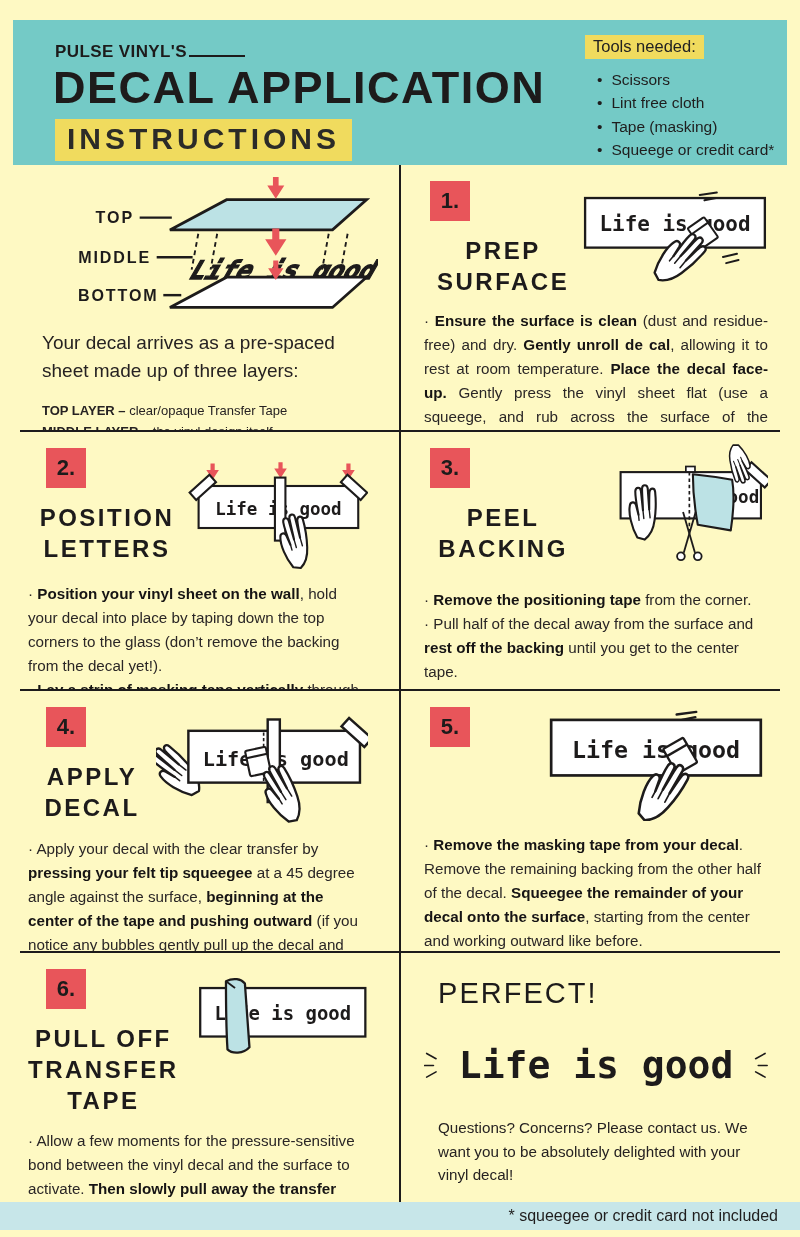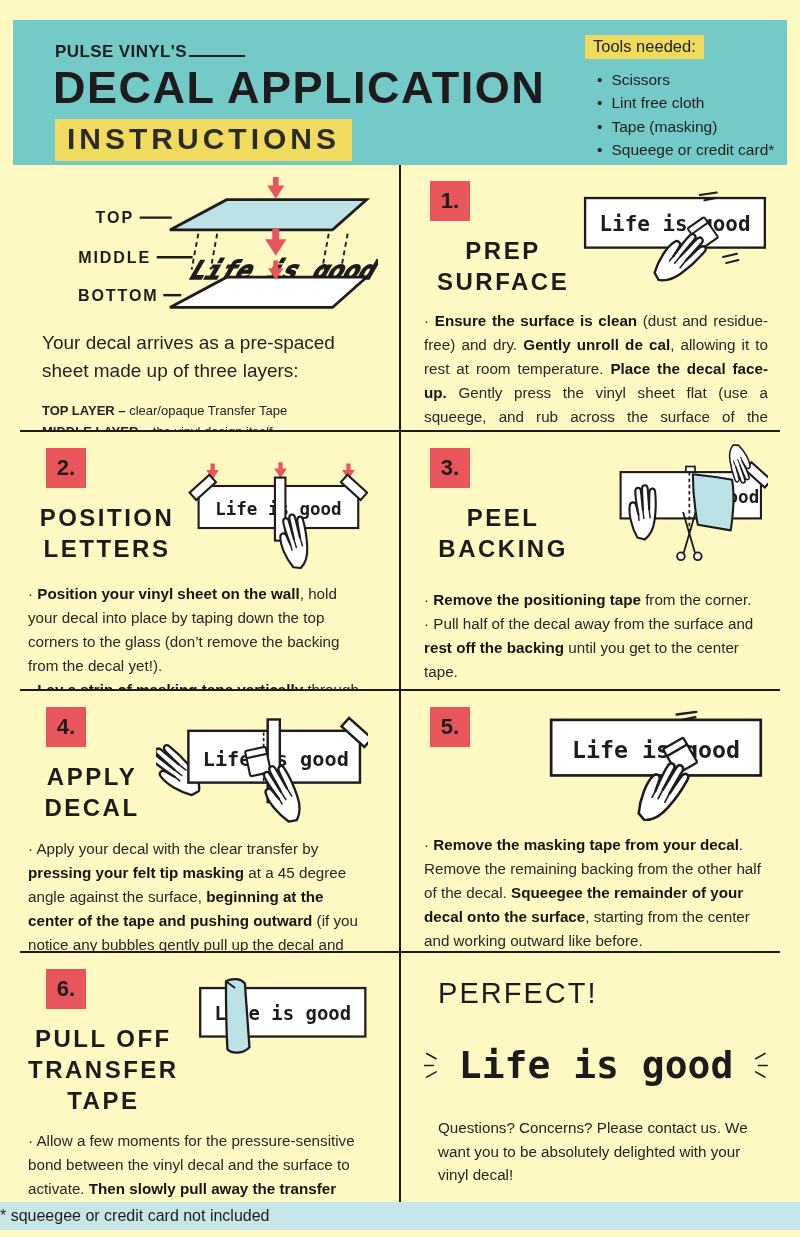--- a/index.html
+++ b/index.html
@@ -52,21 +52,21 @@
   .layers-lines { font-size:13px; line-height:1.62; margin:16px 0 0 14px; }
 
   
   .perfect-title { font-size:29px; font-weight:400; letter-spacing:2px; margin:24px 0 0 14px; color:#1d1b1b; }
   .perfect-decal { display:flex; align-items:center; justify-content:center; gap:20px; margin-top:30px; }
   .perfect-decal .txt { font-family:"DejaVu Sans Mono", monospace; font-weight:bold; font-size:38px; color:#1d1b1b; white-space:nowrap; }
   .perfect-body { font-size:15.2px; line-height:1.55; margin:26px 10px 0 14px; }
 
   
   .footnote { position:absolute; left:0; right:0; bottom:7px; height:28px; background:var(--light-teal,#C7E6E9);
-              display:flex; align-items:center; font-size:16px; color:#1f1d1d; }
+              display:flex; align-items:center; justify-content:flex-end; padding-right:22px; font-size:16px; color:#1f1d1d; }
 
   
   svg text.decal { font-family:"DejaVu Sans Mono", monospace; font-weight:bold; fill:#1d1b1b; }
   svg text.lbl { font-family:"Liberation Sans", sans-serif; font-weight:bold; letter-spacing:2px; fill:#1d1b1b; }
   .fill-teal { fill:var(--illus-teal,#BCE2E5); }
   .fill-red  { fill:var(--red,#E8555A); }
 </style>
 </head>
 <body>
 
@@ -231,21 +231,21 @@
             <use href="#hand" transform="translate(18,62) rotate(-52) scale(0.95)"></use>
             <rect x="40" y="20" width="212" height="64" fill="#fff" stroke="#1d1b1b" stroke-width="3"></rect>
             <text class="decal" x="148" y="63" font-size="25" text-anchor="middle">Life is good</text>
             <line x1="133" y1="22" x2="133" y2="82" stroke="#1d1b1b" stroke-width="2" stroke-dasharray="4,3"></line>
             <rect x="138" y="6" width="15" height="102" fill="#fff" stroke="#1d1b1b" stroke-width="3"></rect>
             <use href="#tape" transform="translate(248,22) rotate(42)"></use>
             <use href="#card" transform="translate(126,58) rotate(-12)"></use>
             <use href="#hand" transform="translate(152,88) rotate(-32) scale(0.95)"></use>
           </svg>
         </div>
-        <p class="step-body"><span>· Apply your decal with the clear transfer by </span><b>pressing your felt tip masking</b><span> at a 45 degree angle against the surface, </span><b>beginning at the center of the tape and pushing outward</b><span> (if you notice any bubbles gently pull up the decal and continue to smooth outwards).</span></p>
+        <p class="step-body"><span>· Apply your decal with the clear transfer by </span><b>pressing your felt tip squeegee</b><span> at a 45 degree angle against the surface, </span><b>beginning at the center of the tape and pushing outward</b><span> (if you notice any bubbles gently pull up the decal and continue to smooth outwards).</span></p>
       </section>
 
       <section class="cell right">
         <div class="step-top">
           <div class="step-head" style="flex-basis:120px">
             <div class="badge">5.</div>
           </div>
           <svg class="illus" width="234" height="118" viewBox="0 0 250 118">
             <rect x="8" y="12" width="234" height="62" fill="#fff" stroke="#1d1b1b" stroke-width="3"></rect>
             <text class="decal" x="125" y="54" font-size="26" text-anchor="middle">Life is good</text>

